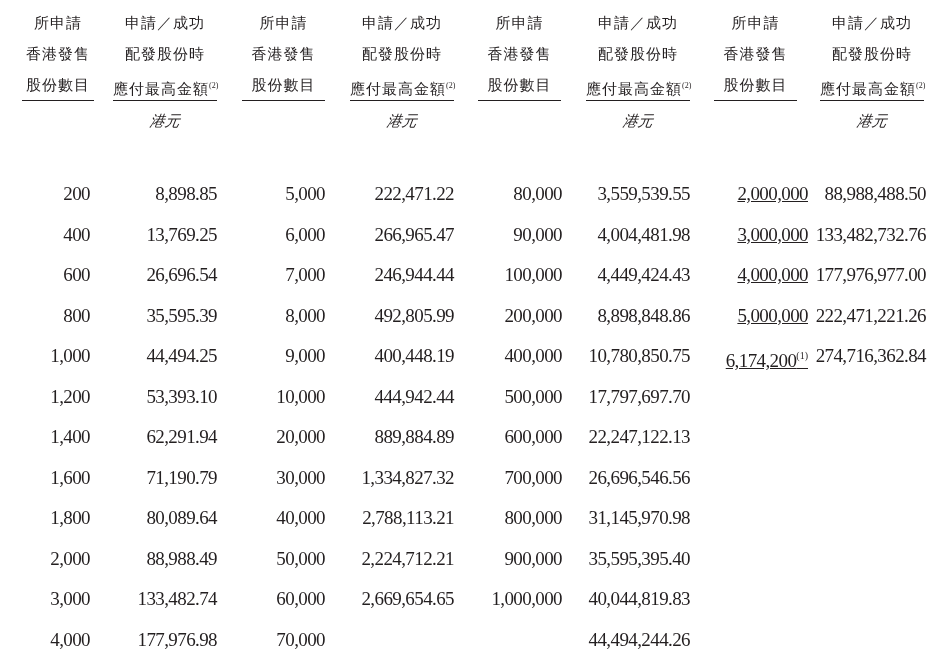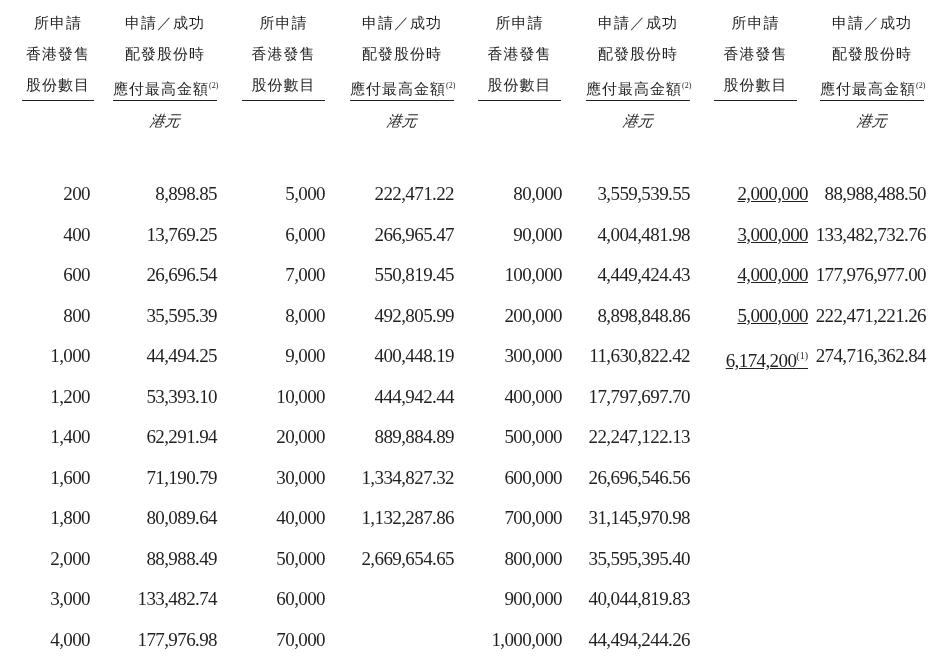--- a/index.html
+++ b/index.html
@@ -125,49 +125,49 @@
       <div class="cell"><span>20,000</span></div>
       <div class="cell"><span>30,000</span></div>
       <div class="cell"><span>40,000</span></div>
       <div class="cell"><span>50,000</span></div>
       <div class="cell"><span>60,000</span></div>
       <div class="cell"><span>70,000</span></div>
     </div>
   <div class="col" style="left:330px;width:124px;">
       <div class="cell"><span>222,471.22</span></div>
       <div class="cell"><span>266,965.47</span></div>
-      <div class="cell"><span>550,819.45</span></div>
+      <div class="cell"><span>246,944.44</span></div>
       <div class="cell"><span>492,805.99</span></div>
       <div class="cell"><span>400,448.19</span></div>
       <div class="cell"><span>444,942.44</span></div>
       <div class="cell"><span>889,884.89</span></div>
       <div class="cell"><span>1,334,827.32</span></div>
-      <div class="cell"><span>1,132,287.86</span></div>
+      <div class="cell"><span>2,788,113.21</span></div>
+      <div class="cell"><span>2,224,712.21</span></div>
       <div class="cell"><span>2,669,654.65</span></div>
     </div>
   <div class="col" style="left:465px;width:97px;">
       <div class="cell"><span>80,000</span></div>
       <div class="cell"><span>90,000</span></div>
       <div class="cell"><span>100,000</span></div>
       <div class="cell"><span>200,000</span></div>
-      <div class="cell"><span>300,000</span></div>
       <div class="cell"><span>400,000</span></div>
       <div class="cell"><span>500,000</span></div>
       <div class="cell"><span>600,000</span></div>
       <div class="cell"><span>700,000</span></div>
       <div class="cell"><span>800,000</span></div>
       <div class="cell"><span>900,000</span></div>
       <div class="cell"><span>1,000,000</span></div>
     </div>
   <div class="col" style="left:565px;width:125px;">
       <div class="cell"><span>3,559,539.55</span></div>
       <div class="cell"><span>4,004,481.98</span></div>
       <div class="cell"><span>4,449,424.43</span></div>
       <div class="cell"><span>8,898,848.86</span></div>
-      <div class="cell"><span>11,630,822.42</span></div>
+      <div class="cell"><span>10,780,850.75</span></div>
       <div class="cell"><span>17,797,697.70</span></div>
       <div class="cell"><span>22,247,122.13</span></div>
       <div class="cell"><span>26,696,546.56</span></div>
       <div class="cell"><span>31,145,970.98</span></div>
       <div class="cell"><span>35,595,395.40</span></div>
       <div class="cell"><span>40,044,819.83</span></div>
       <div class="cell"><span>44,494,244.26</span></div>
     </div>
   <div class="col" style="left:700px;width:108px;text-decoration:underline;">
       <div class="cell"><span>2,000,000</span></div>

